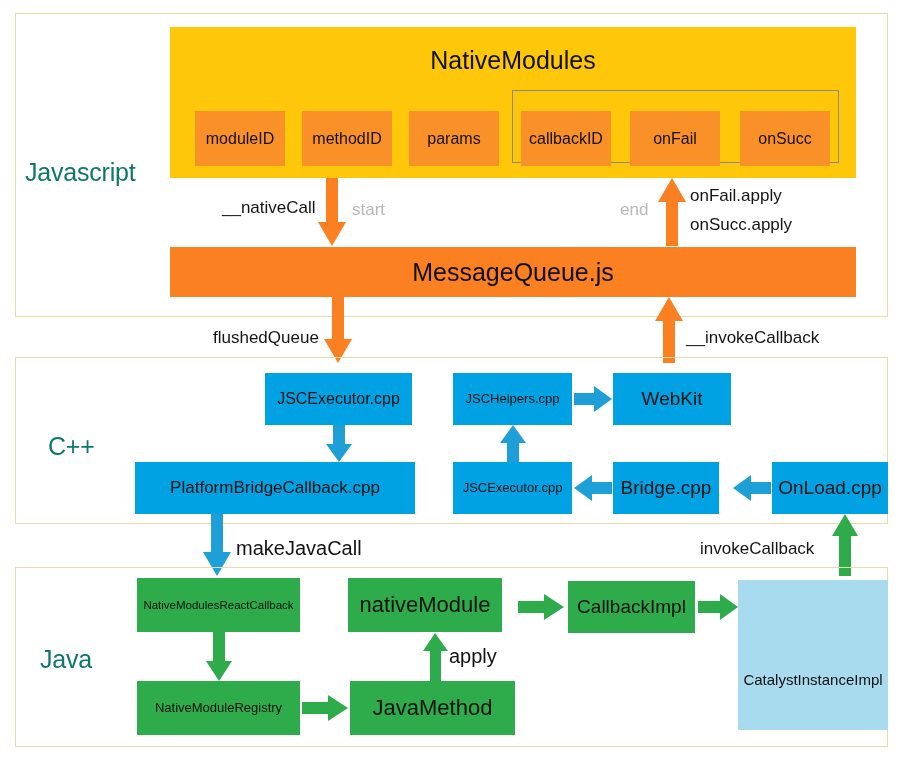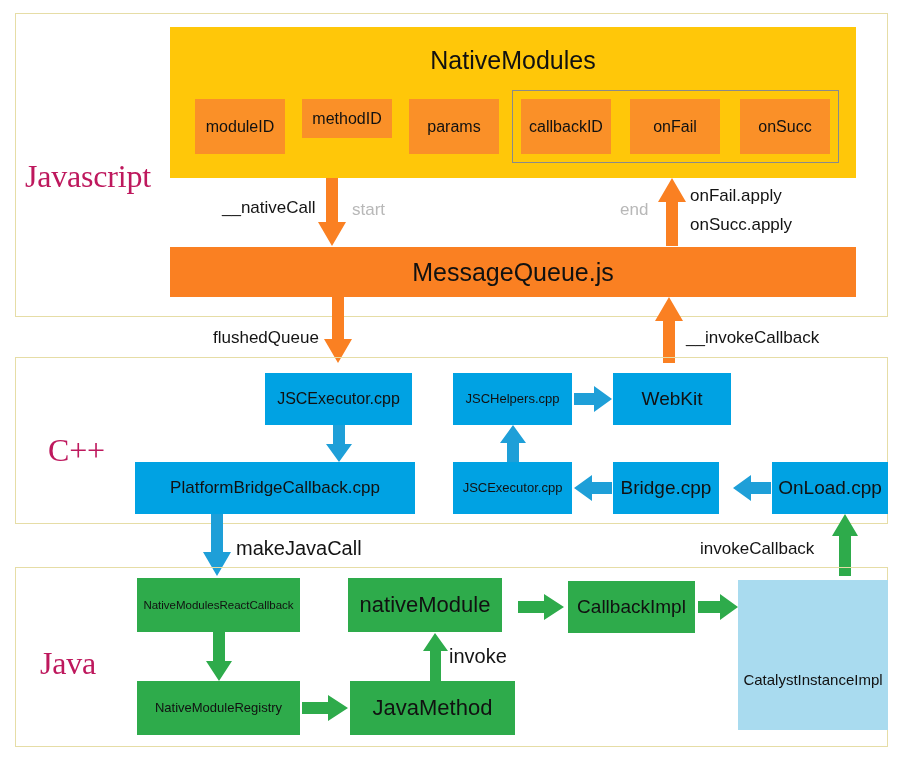--- a/index.html
+++ b/index.html
@@ -18,23 +18,23 @@
     overflow: hidden;
   }
   .panel {
     position: absolute;
     border: 1px solid #e6dda6;
     box-sizing: border-box;
     background: transparent;
   }
   .layer-label {
     position: absolute;
-    color: #be185d;
-    font-size: 32px;
-    font-family: Liberation Serif, serif;
+    color: #0f766e;
+    font-size: 25px;
+    font-family: Liberation Sans, sans-serif;
     white-space: nowrap;
     letter-spacing: -0.2px;
   }
   .box {
     position: absolute;
     box-sizing: border-box;
     display: flex;
     align-items: center;
     justify-content: center;
     text-align: center;
@@ -47,20 +47,21 @@
   }
   .nm-title {
     position: absolute;
     color: #111111;
     font-size: 25px;
     white-space: nowrap;
   }
   .chip {
     background: #fa9028;
     font-size: 16px;
+    margin-top: 12px;
   }
   .group-outline {
     position: absolute;
     box-sizing: border-box;
     border: 1px solid #8a8a8a;
     background: transparent;
   }
   .mq-bar {
     background: #fa8022;
     font-size: 25px;
@@ -118,21 +119,21 @@
 
   <div class="layer-label" style="left:25px; top:158px;">Javascript</div>
 
   <div class="nm-panel" style="position:absolute; left:170px; top:27px; width:686px; height:151px;"></div>
 
   <div class="nm-title" style="left:170px; top:46px; width:686px; text-align:center;">NativeModules</div>
 
   <div class="group-outline" style="left:512px; top:90px; width:327px; height:73px;"></div>
 
   <div class="box chip" style="left:195px; top:99px; width:90px; height:55px;">moduleID</div>
-  <div class="box chip" style="left:302px; top:99px; width:90px; height:39px;">methodID</div>
+  <div class="box chip" style="left:302px; top:99px; width:90px; height:55px;">methodID</div>
   <div class="box chip" style="left:409px; top:99px; width:90px; height:55px;">params</div>
   <div class="box chip" style="left:521px; top:99px; width:90px; height:55px;">callbackID</div>
   <div class="box chip" style="left:630px; top:99px; width:90px; height:55px;">onFail</div>
   <div class="box chip" style="left:740px; top:99px; width:90px; height:55px;">onSucc</div>
 
   <div class="arrow" style="left:318px; top:178px; width:28px; height:68px;">
     <svg viewBox="0 0 28 68" preserveAspectRatio="none">
       <polygon points="8,0 20,0 20,44 28,44 14,68 0,44 8,44" fill="#fa8022"></polygon>
     </svg>
   </div>
@@ -255,21 +256,21 @@
     <svg viewBox="0 0 46 26" preserveAspectRatio="none">
       <polygon points="0,7 26,7 26,0 46,13 26,26 26,19 0,19" fill="#2eab4b"></polygon>
     </svg>
   </div>
 
   <div class="arrow" style="left:423px; top:633px; width:25px; height:48px;">
     <svg viewBox="0 0 25 48" preserveAspectRatio="none">
       <polygon points="12,0 25,18 18,18 18,48 7,48 7,18 0,18" fill="#2eab4b"></polygon>
     </svg>
   </div>
-  <div class="edge-label fs20" style="left:449px; top:645px;">invoke</div>
+  <div class="edge-label fs20" style="left:449px; top:645px;">apply</div>
 
   <div class="arrow" style="left:518px; top:594px; width:46px; height:26px;">
     <svg viewBox="0 0 46 26" preserveAspectRatio="none">
       <polygon points="0,7 26,7 26,0 46,13 26,26 26,19 0,19" fill="#2eab4b"></polygon>
     </svg>
   </div>
 
   <div class="arrow" style="left:698px; top:594px; width:40px; height:26px;">
     <svg viewBox="0 0 40 26" preserveAspectRatio="none">
       <polygon points="0,7 22,7 22,0 40,13 22,26 22,19 0,19" fill="#2eab4b"></polygon>

